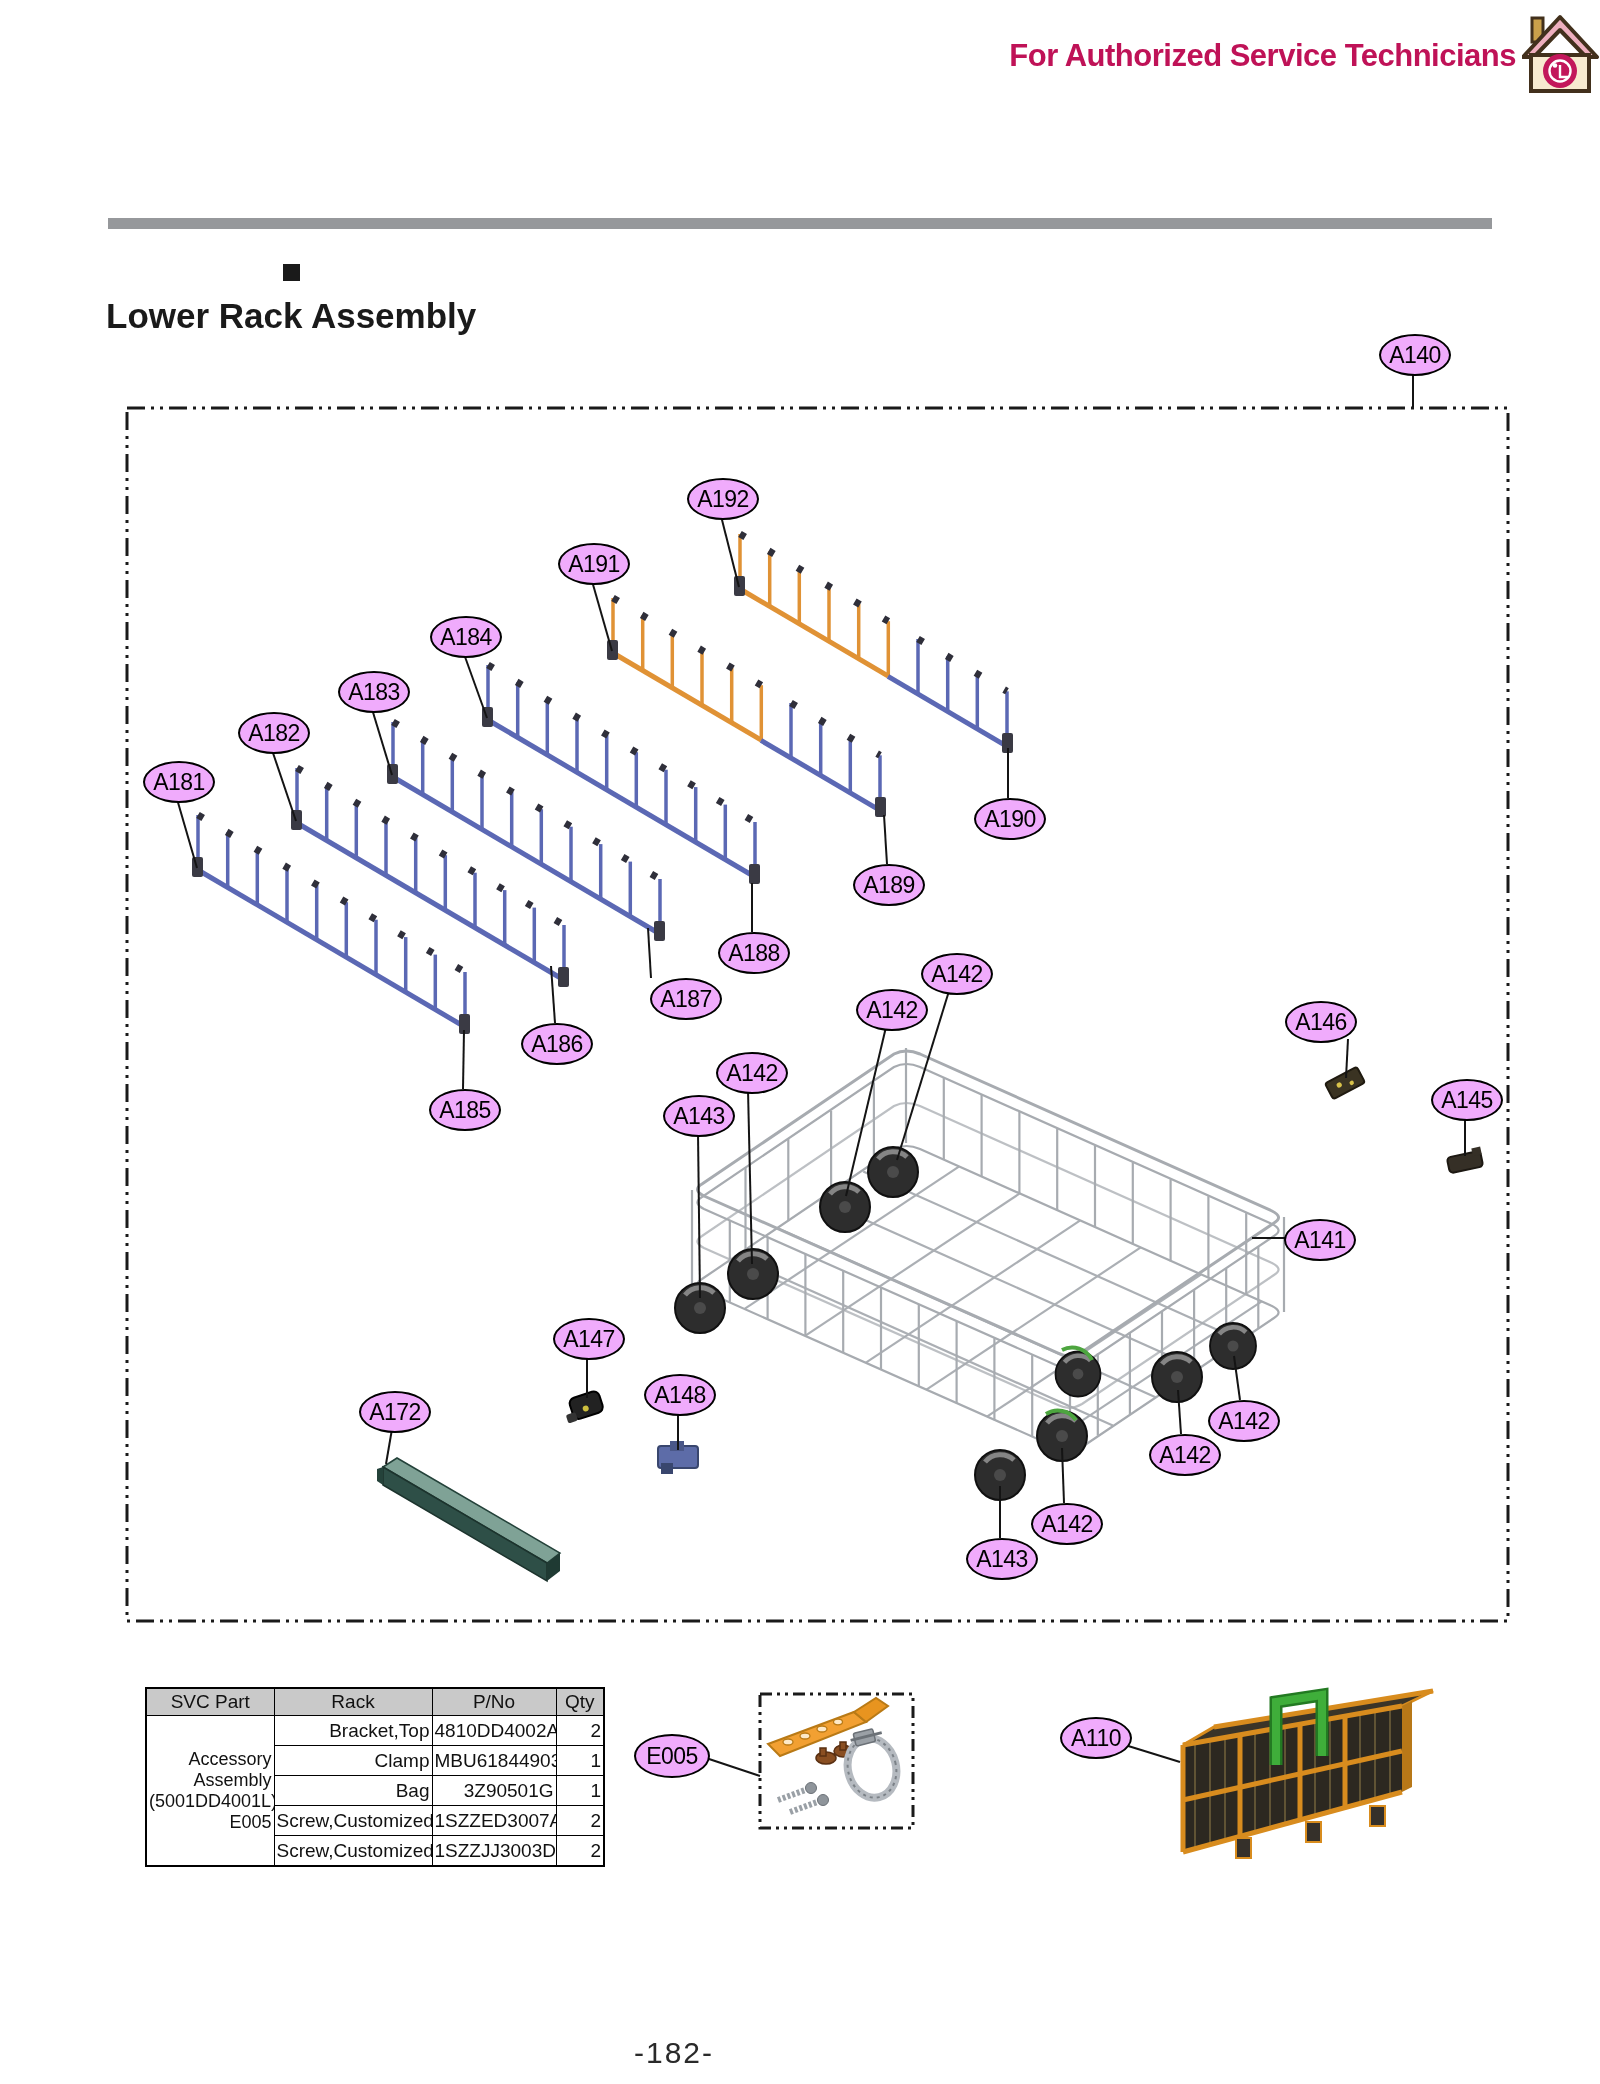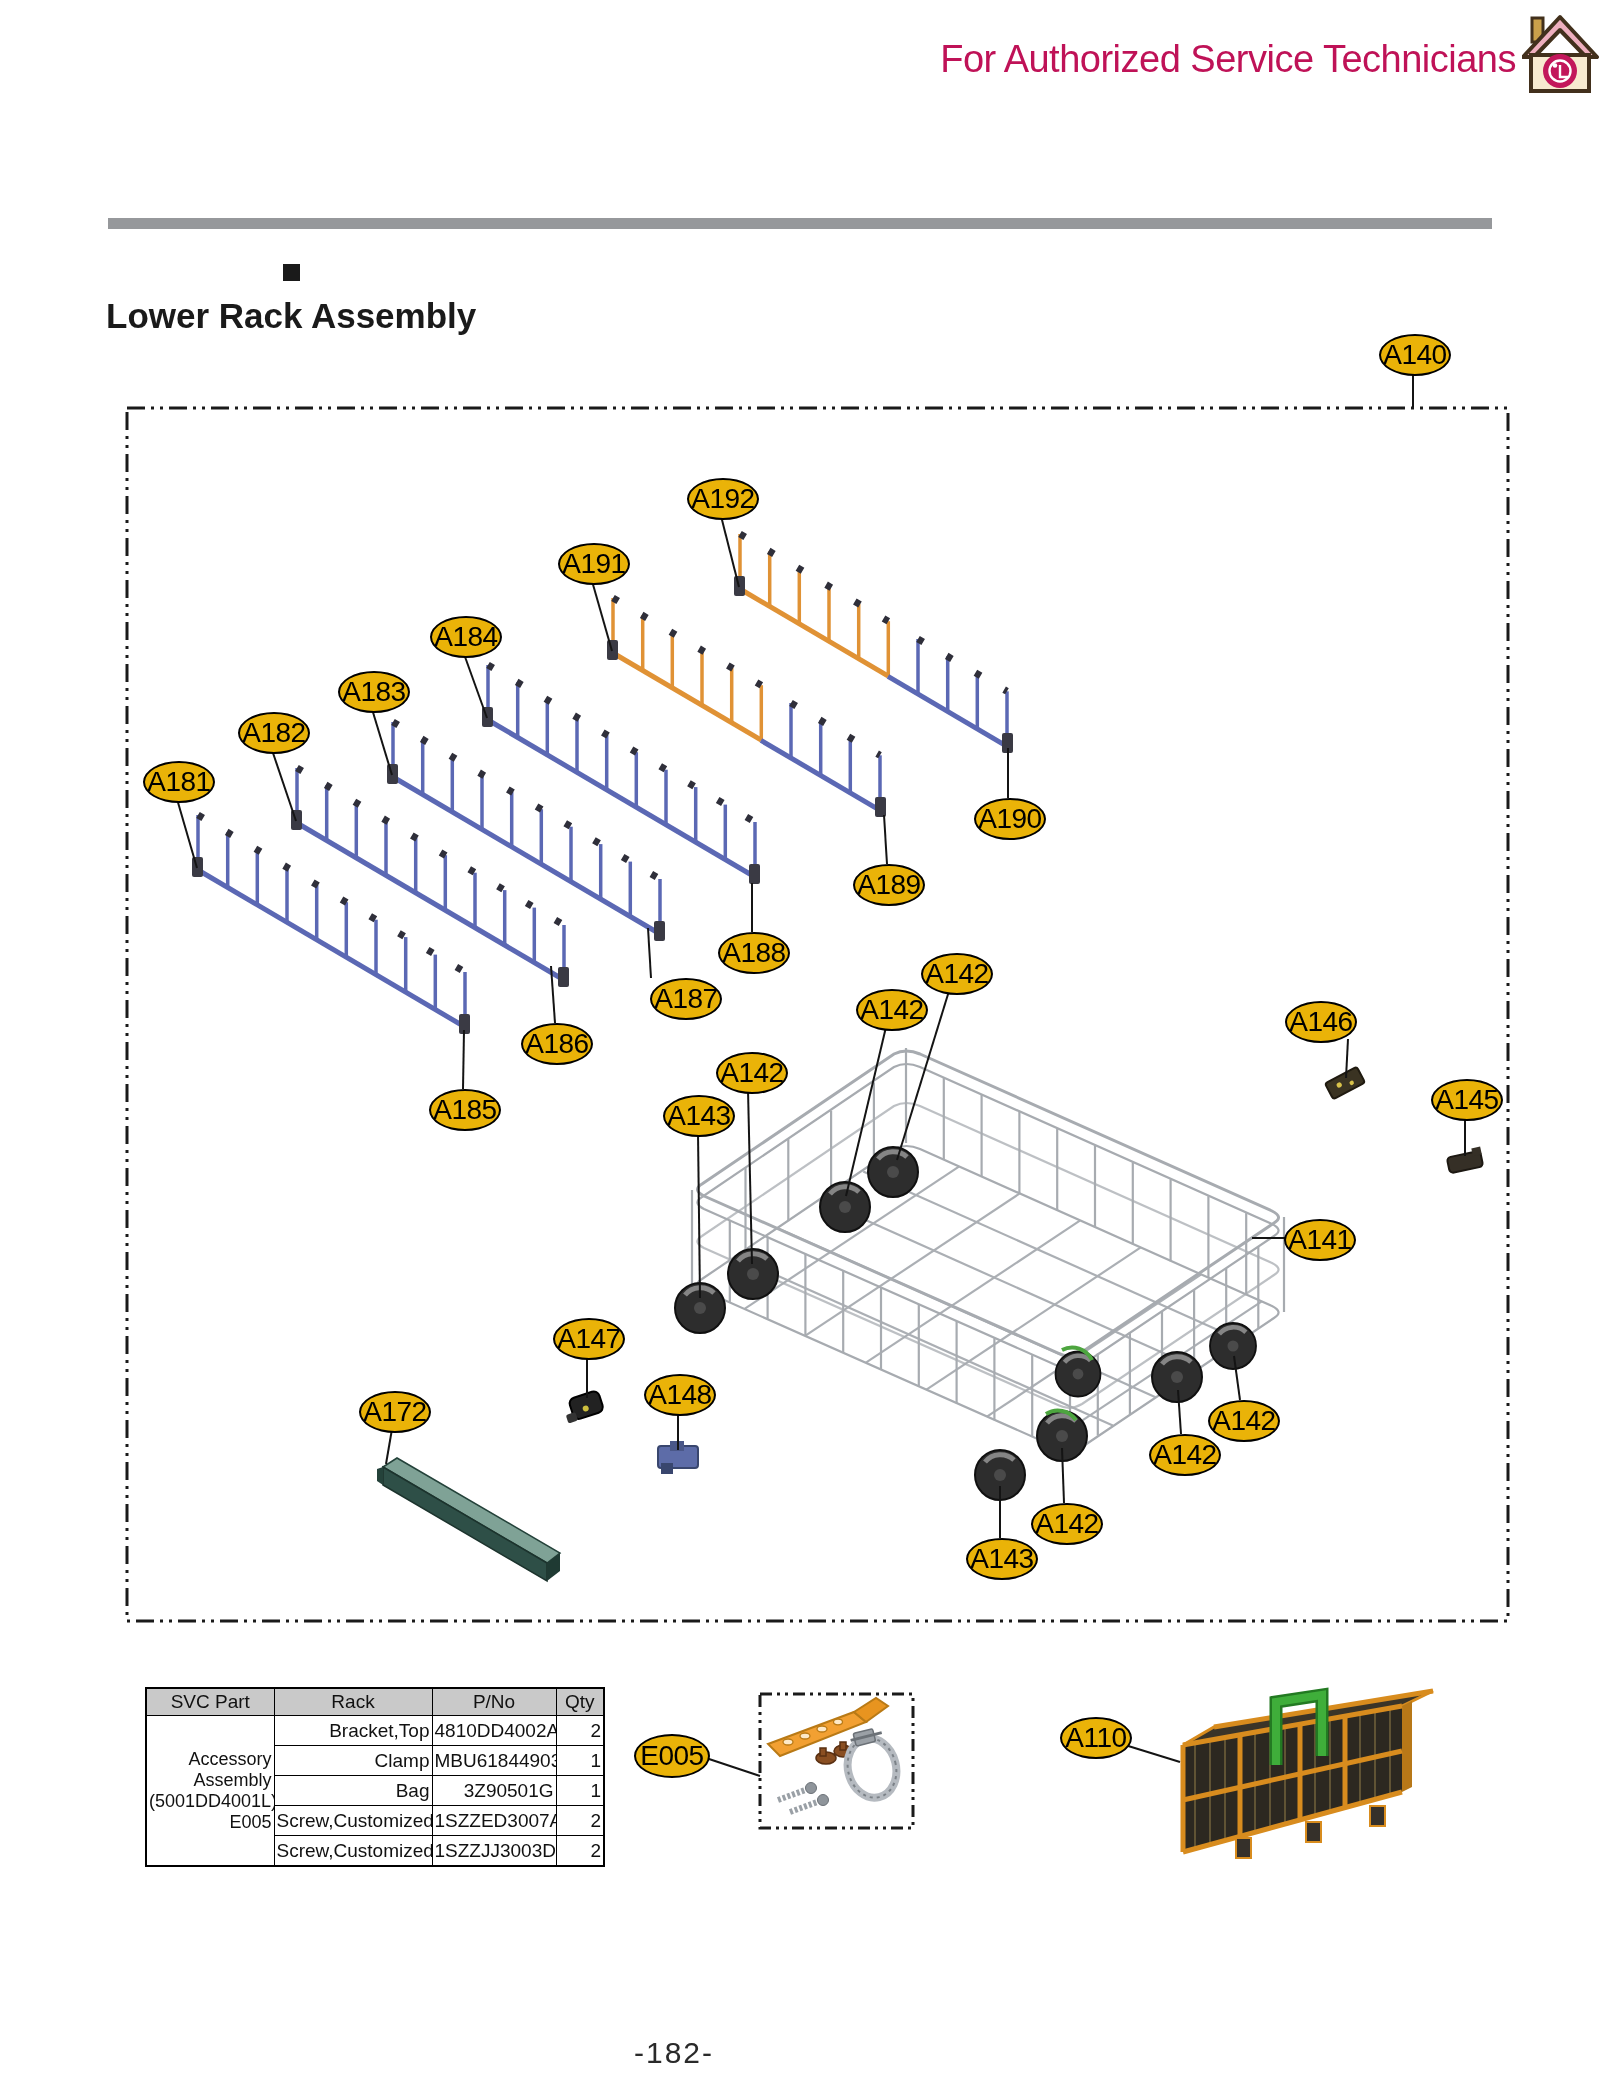--- a/index.html
+++ b/index.html
@@ -1,25 +1,25 @@
 <!DOCTYPE html>
 <html><head>
 <meta charset="utf-8">
 <style>
   html,body{margin:0;padding:0;background:#fff;}
   body{width:1600px;height:2084px;position:relative;font-family:"Liberation Sans",sans-serif;overflow:hidden;}
-  .hdr-title{position:absolute;top:38px;left:0;width:1516px;text-align:right;font-size:38px;font-weight:normal;color:#bf1257;letter-spacing:-.5px;}
+  .hdr-title{position:absolute;top:38px;left:0;width:1516px;text-align:right;font-size:31px;font-weight:bold;color:#bf1257;letter-spacing:-.5px;}
   .lg-icon{position:absolute;left:1522px;top:4px;width:78px;height:90px;}
   .rule{position:absolute;left:108px;top:218px;width:1384px;height:11px;background:#96989b;}
   .sec-title{position:absolute;left:106px;top:260px;display:flex;align-items:center;gap:15px;color:#1a1a1a;flex-direction:column;}
   .sec-bullet{width:17px;height:17px;background:#1a1a1a;display:inline-block;margin-top:4px;}
   .sec-text{font-size:35px;font-weight:bold;}
   svg.diagram{position:absolute;left:0;top:0;z-index:1;}
-  .co{position:absolute;z-index:2;width:68px;height:38px;border:2.5px solid #000;border-radius:50%;background:#eab308;
-      display:flex;align-items:center;justify-content:center;font-size:28px;color:#000;letter-spacing:-.5px;}
+  .co{position:absolute;z-index:2;width:68px;height:38px;border:2.5px solid #000;border-radius:50%;background:#f0abfc;
+      display:flex;align-items:center;justify-content:center;font-size:23px;color:#000;letter-spacing:-.5px;}
   .co.wide{width:72px;height:40px;}
   table.parts{position:absolute;left:145px;top:1687px;z-index:2;border-collapse:collapse;table-layout:fixed;width:458px;
       font-size:19px;color:#111;border:2.5px solid #000;}
   table.parts th,table.parts td{border:1.5px solid #000;text-align:center;padding:1px 2px;overflow:hidden;white-space:nowrap;}
   table.parts th{background:#c9c9c9;font-weight:normal;height:24px;}
   table.parts td{height:27px;text-align:right;}
   td.svc{font-size:18px;line-height:21px;}
   .page-num{position:absolute;left:0;top:2036px;width:1348px;text-align:center;font-size:30px;color:#2a2a2a;letter-spacing:2px;z-index:2;}
 </style>
 </head>

